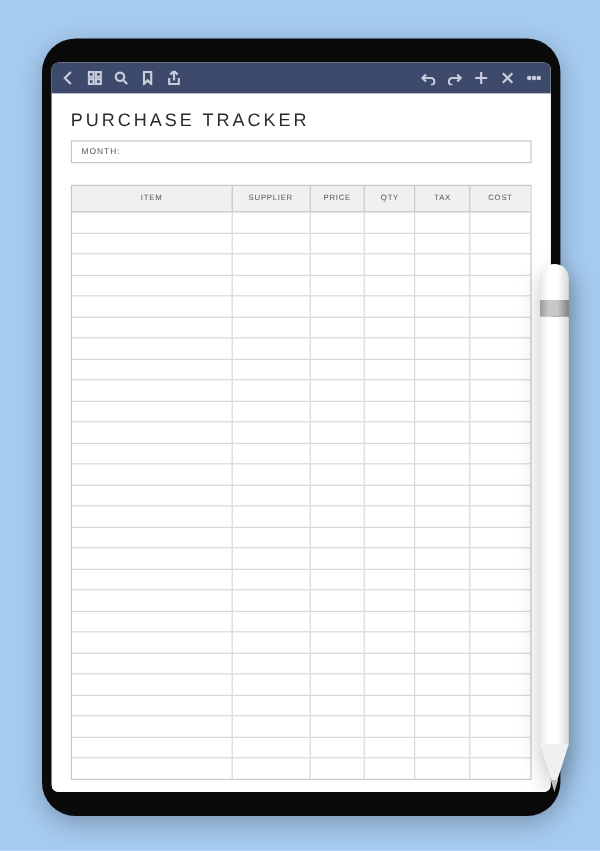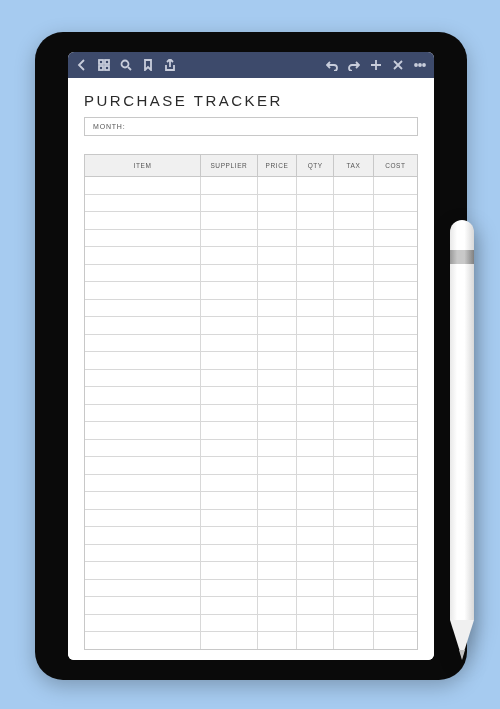--- a/index.html
+++ b/index.html
@@ -12,21 +12,21 @@
     overflow: hidden;
   }
   .tablet {
     position: absolute;
     left: 35px;
     top: 32px;
     width: 432px;
     height: 648px;
     background: #0a0a0a;
     border-radius: 28px;
-    padding: 20px 33px;
+    padding: 20px 8px;
     box-shadow: 0 6px 20px rgba(0,0,0,0.25);
   }
   .screen {
     width: 100%;
     height: 100%;
     background: #fff;
     border-radius: 6px;
     overflow: hidden;
     display: flex;
     flex-direction: column;

